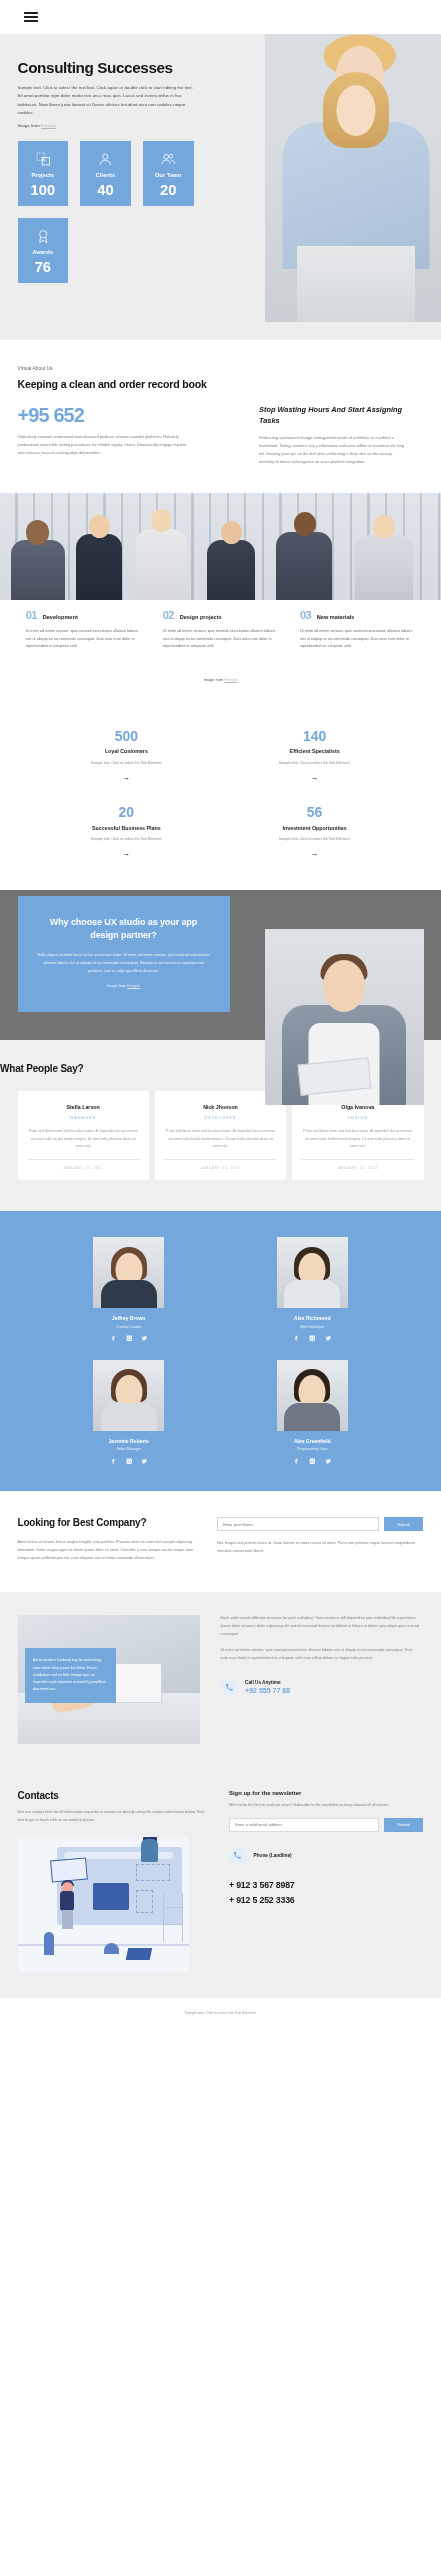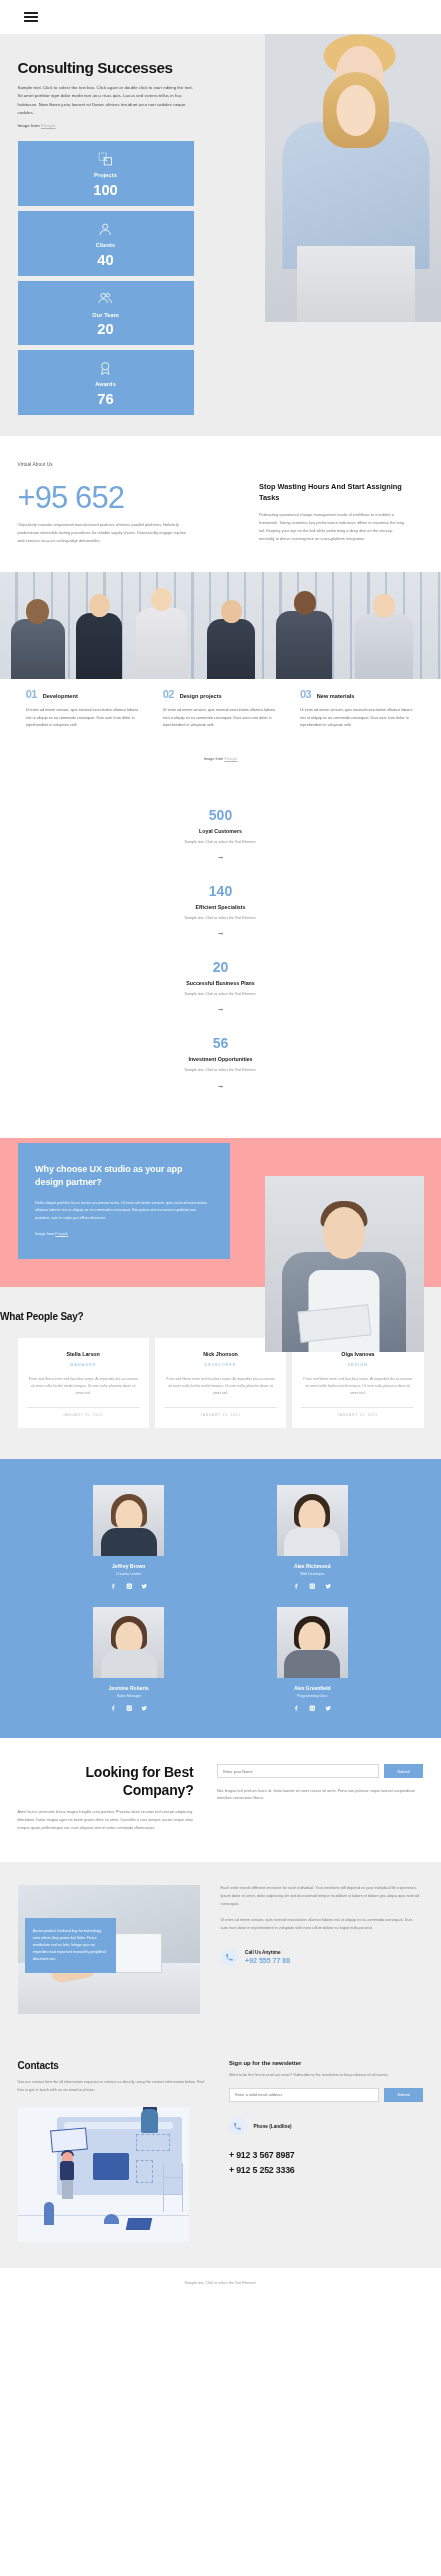--- a/index.html
+++ b/index.html
@@ -18,21 +18,21 @@
   .burger span { display:block; height:1.8px; background:#1f1f1f; margin:2.4px 0; border-radius:0.6px; }
 
   
   .hero { background:#ededed; position:relative; padding:25px 0 21px 0; overflow:hidden; min-height:306px; }
   .hero-inner { width:406px; margin:0 auto; position:relative; }
   .hero h1 { font-size:15.3px; font-weight:700; letter-spacing:-0.4px; color:#161616; line-height:1.15; }
   .hero p.lead { font-size:4.4px; line-height:1.95; color:#4a4a4a; margin-top:7px; width:176px; }
   .hero p.imgfrom { font-size:4.4px; color:#4a4a4a; margin-top:5.3px; }
   .hero p.imgfrom a { color:#b4b4b4; text-decoration:underline; }
 
-  .stats { display:grid; grid-template-columns:1fr; gap:5px; width:176px; margin-top:13px; }
+  .stats { display:grid; grid-template-columns:1fr 1fr 1fr; gap:12px; width:176px; margin-top:13px; }
   .stat { background:#74a8dc; color:#fff; padding:9.4px 4.7px 8.2px; text-align:center; }
   .stat .ico { height:17.6px; display:flex; align-items:center; justify-content:center; margin-bottom:4.1px; }
   .stat .ico svg { width:16.5px; height:16.5px; }
   .stat .lab { font-size:5.6px; font-weight:700; letter-spacing:0.1px; }
   .stat .num { font-size:14.7px; font-weight:700; margin-top:4.7px; line-height:1; }
 
   .hero-photo {
     position:absolute; right:-5.9px; top:-17.6px; width:182px; height:306px;
     background:
       radial-gradient(ellipse 41px 53px at 52% 20%, #f3d7c0 0 58%, transparent 60%),
@@ -49,23 +49,23 @@
   .hp-face { position:absolute; left:50%; transform:translateX(-50%); top:69px; width:39px; height:51px;
      background:#f6dcc3; border-radius:19.4px/26px; }
 
   
   .about { background:#ffffff; padding:26px 0 27px; }
   .about-inner { width:406px; margin:0 auto; }
   .kicker { font-size:4.7px; color:#5a5a5a; letter-spacing:0.1px; }
   .about h2 { font-size:10.6px; font-weight:700; color:#141414; margin-top:7px; letter-spacing:-0.2px; }
   .about-cols { display:flex; gap:23.5px; margin-top:15.3px; }
   .about-left { width:218px; }
-  .bignum { font-size:31px; font-weight:400; color:#74a8dc; letter-spacing:-0.9px; line-height:1; }
+  .bignum { font-size:20px; font-weight:700; color:#74a8dc; letter-spacing:-0.9px; line-height:1; }
   .about-left p { font-size:3.9px; line-height:2.0; color:#7d7d7d; margin-top:8.2px; width:176px; }
-  .about-right { width:147px; }
+  .about-right { width:147px;font-style:italic; }
   .about-right h3 { font-size:7.4px; font-weight:700; color:#161616; line-height:1.45; }
   .about-right p { font-size:3.9px; line-height:2.0; color:#7d7d7d; margin-top:7.6px; }
 
   
   .strip { position:relative; height:135px; background:linear-gradient(180deg,#cfd6de,#b9c2cd); overflow:hidden; }
   .strip .win { position:absolute; inset:0;
      background:repeating-linear-gradient(90deg, rgba(255,255,255,.55) 0 15.3px, rgba(160,175,192,.55) 15.3px 17.6px); opacity:.65; }
   .p-person { position:absolute; bottom:0; border-radius:14px 14px 0 0; }
   .p1 { left:10.6px; width:54px; height:88px; background:linear-gradient(180deg,#5c6675,#3c4350); }
   .p1 .hd { position:absolute; top:-20px; left:15.3px; width:23.5px; height:25px; background:#8d6748; border-radius:11.8px/12.4px; }
@@ -87,29 +87,29 @@
   .fcard .head { display:flex; align-items:baseline; gap:5.9px; }
   .fcard .n { font-size:11px; font-weight:800; color:#8fb8e0; letter-spacing:-0.6px; }
   .fcard .t { font-size:5.6px; font-weight:700; color:#1b1b1b; }
   .fcard p { font-size:3.8px; line-height:2.0; color:#6f6f6f; margin-top:7px; }
   .imgcap { width:406px; margin:14px auto 0; text-align:center; font-size:3.9px; color:#5c5c5c; padding-bottom:20px; }
   .imgcap a { color:#b4b4b4; text-decoration:underline; }
 
   
   .numbers { background:#ffffff; padding:7px 0 32px; }
   .numbers h2 { text-align:center; font-size:10px; font-weight:700; color:#141414; letter-spacing:-0.2px; }
-  .ngrid { width:353px; margin:20px auto 16px; display:grid; grid-template-columns:1fr; row-gap:22.4px; column-gap:23.5px; }
+  .ngrid { width:353px; margin:20px auto 0; display:grid; grid-template-columns:1fr 1fr; row-gap:22.4px; column-gap:23.5px; }
   .ncell { text-align:center; }
   .ncell .v { font-size:14px; font-weight:800; color:#74a8dc; line-height:1; }
   .ncell .l { font-size:5.3px; font-weight:700; color:#1b1b1b; margin-top:5.9px; }
   .ncell .d { font-size:3.6px; color:#8b8b8b; margin-top:5.3px; line-height:1.8; }
   .ncell .arrow { margin-top:7px; font-size:7.6px; color:#2a2a2a; }
 
   
-  .why { background:#fca5a5; padding:5.9px 0 28px; position:relative; }
+  .why { background:#737373; padding:5.9px 0 28px; position:relative;text-align:center; }
   .why-inner { width:406px; margin:0 auto; position:relative; display:flex; }
   .why-box { background:#74a8dc; color:#ffffff; width:212px; padding:20px 17.6px 23.5px; }
   .why-box h2 { font-size:9px; font-weight:700; line-height:1.42; letter-spacing:-0.1px; }
   .why-box p { font-size:3.8px; line-height:2.1; margin-top:10.6px; color:#f0f6fc; }
   .why-box .cap { font-size:3.8px; margin-top:8.2px; color:#eaf2fb; }
   .why-box .cap a { color:#dce9f7; text-decoration:underline; }
   .why-photo { position:absolute; right:0; top:33px; width:159px; height:176px;
     background:linear-gradient(180deg,#dfe3e7,#c8ccd2); overflow:hidden; }
   .wp-body { position:absolute; left:50%; transform:translateX(-50%); bottom:0; width:124px; height:100px;
      background:linear-gradient(170deg,#8f9ba8,#6f7b8a); border-radius:23.5px 23.5px 0 0; }
@@ -140,21 +140,21 @@
   .tm .nm { font-size:5px; font-weight:700; color:#ffffff; margin-top:7px; }
   .tm .rl { font-size:3.6px; color:#e9f2fb; margin-top:3.5px; }
   .socials { display:flex; gap:9.4px; justify-content:center; margin-top:6.5px; }
   .socials span { width:6.5px; height:6.5px; color:#ffffff; display:flex; align-items:center; justify-content:center; cursor:pointer; }
   .socials svg { width:6.5px; height:6.5px; fill:#ffffff; }
 
   
   .look { background:#ffffff; padding:26px 0 29px; }
   .look-inner { width:406px; margin:0 auto; display:flex; gap:23.5px; }
   .look-left { width:176px; }
-  .look-left h2 { font-size:14px; font-weight:700; color:#141414; line-height:1.28; letter-spacing:-0.2px;text-align:right; }
+  .look-left h2 { font-size:10px; font-weight:700; color:#141414; line-height:1.28; letter-spacing:-0.2px; }
   .look-left p { font-size:3.8px; line-height:2.05; color:#7f7f7f; margin-top:9.4px; }
   .look-right { width:206px; }
   .frow { display:flex; gap:4.7px; }
   .frow input { flex:1; height:14px; border:0.6px solid #d9d9d9; padding:0 5.3px; font-size:3.9px; color:#9a9a9a; font-family:inherit; background:#fff; }
   .frow button { width:39px; height:14px; background:#74a8dc; color:#fff; border:none; font-size:4px; cursor:pointer; font-family:inherit; }
   .look-right p { font-size:3.8px; line-height:2.05; color:#7f7f7f; margin-top:9.4px; }
 
   
   .work { background:#efefef; padding:23.5px 0 26px; }
   .work-inner { width:406px; margin:0 auto; display:flex; gap:21px; align-items:flex-start; }
@@ -279,20 +279,21 @@
           <div class="lab">Awards</div>
           <div class="num">76</div>
         </div>
       </div>
     </div>
   </section>
 
   <section class="about">
     <div class="about-inner">
       <div class="kicker">Virtual About Us</div>
+      <h2>Keeping a clean and order record book</h2>
       <div class="about-cols">
         <div class="about-left">
           <div class="bignum">+95 652</div>
           <p>Objectively innovate empowered manufactured products whereas parallel platforms. Holisticly predominate extensible testing procedures for reliable supply chains. Dramatically engage top-line web services vis-a-vis cutting-edge deliverables.</p>
         </div>
         <div class="about-right">
           <h3>Stop Wasting Hours And Start Assigning Tasks</h3>
           <p>Podcasting operational change management inside of workflows to establish a framework. Taking seamless key performance indicators offline to maximise the long tail. Keeping your eye on the ball while performing a deep dive on the start-up mentality to derive convergence on cross-platform integration.</p>
         </div>
       </div>

